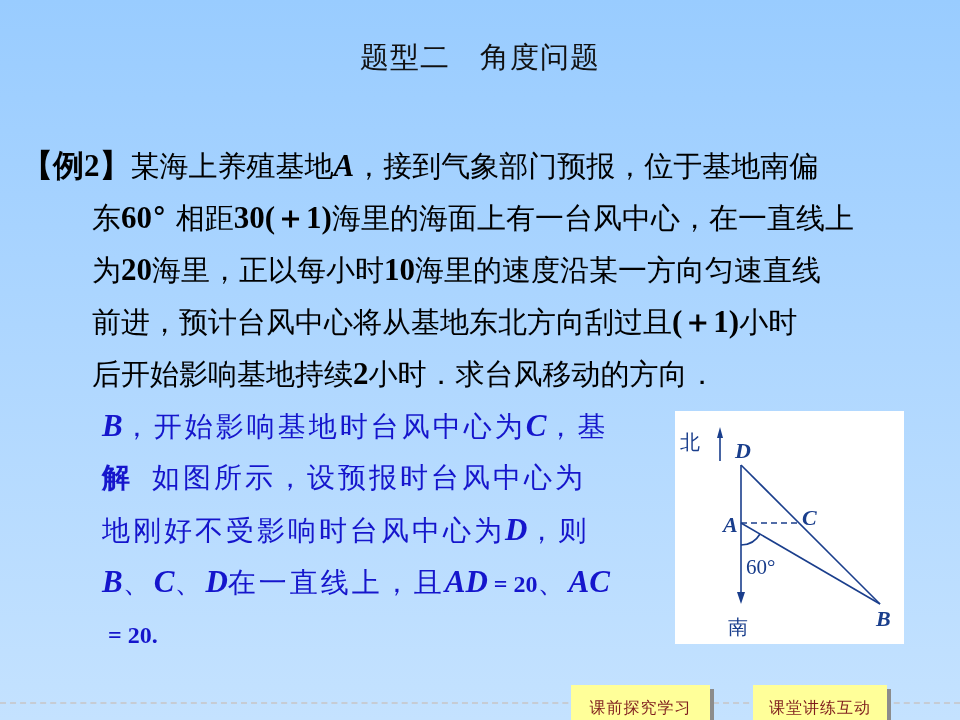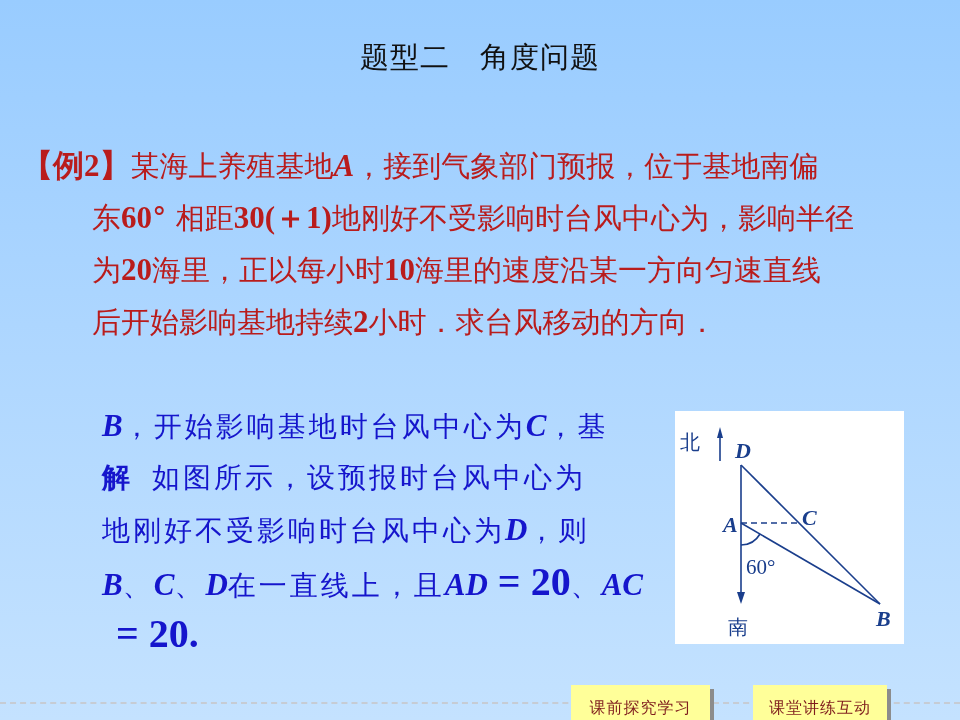--- a/index.html
+++ b/index.html
@@ -10,36 +10,36 @@
     color:#000;
   }
   .title {
     position:absolute; left:0; width:960px; top:38px; text-align:center;
     font-family: "DejaVu Sans", sans-serif; font-size:29px; letter-spacing:1px;
     color:#111;
   }
   .title .sp { display:inline-block; width:30px; }
   .problem {
     position:absolute; left:22px; top:140px; width:900px;
-    font-size:29px; line-height:52px; color:#b91c1c;
+    font-size:29px; line-height:52px; color:#000000;
     font-family: "DejaVu Serif", "Liberation Serif", serif;
   }
   .problem .line { white-space:nowrap; height:52px; }
   .problem .indent { padding-left:70px; }
   .problem b { font-family:"Liberation Serif", serif; font-weight:bold; font-size:31px; }
   .problem i.var { font-family:"Liberation Serif", serif; font-weight:bold; font-style:italic; font-size:31px; }
   .solution {
     position:absolute; left:102px; top:400px; width:560px;
     font-size:28px; line-height:52px; color:#1515CC;
     font-family: "DejaVu Sans", sans-serif; letter-spacing:3px;
   }
   .solution .line { white-space:nowrap; height:52px; }
   .solution b.lead { font-weight:bold; margin-right:22px; letter-spacing:0; }
   .solution i.var { font-family:"Liberation Serif", serif; font-weight:bold; font-style:italic; font-size:31px; letter-spacing:0; }
-  .solution b.num { font-family:"Liberation Serif", serif; font-weight:bold; font-size:40px; letter-spacing:0; }
+  .solution b.num { font-family:"Liberation Serif", serif; font-weight:bold; font-size:24px; letter-spacing:0; }
   .figure {
     position:absolute; left:675px; top:411px; width:229px; height:233px;
     background:#fff;
   }
   .figure svg { position:absolute; left:0; top:0; }
   .hline {
     position:absolute; left:0; top:702px; width:960px; height:0;
     border-top:2px dashed #C6CCD4;
   }
   .nav-btn {
@@ -55,45 +55,48 @@
 
 <div class="title">
   <span>题型二</span><span class="sp"></span><span>角度问题</span>
 </div>
 
 <div class="problem">
   <div class="line">
     <b>【</b><b>例2</b><b>】</b><span>某海上养殖基地</span><i class="var">A</i><span>，接到气象部门预报，位于基地南偏</span>
   </div>
   <div class="line indent">
-    <span>东</span><b>60</b><span>°  相距</span><b>30(＋1)</b><span>地刚好不受影响时台风中心为，影响半径</span>
+    <span>东</span><b>60</b><span>°  相距</span><b>30(＋1)</b><span>海里的海面上有一台风中心，在一直线上</span>
   </div>
   <div class="line indent">
     <span>为</span><b>20</b><span>海里，正以每小时</span><b>10</b><span>海里的速度沿某一方向匀速直线</span>
+  </div>
+  <div class="line indent">
+    <span>前进，预计台风中心将从基地东北方向刮过且</span><b>(＋1)</b><span>小时</span>
   </div>
   <div class="line indent">
     <span>后开始影响基地持续</span><b>2</b><span>小时．求台风移动的方向．</span>
   </div>
 </div>
 
 <div class="solution">
   <div class="line">
     <i class="var">B</i><span>，开始影响基地时台风中心为</span><i class="var">C</i><span>，基</span>
   </div>
   <div class="line">
     <b class="lead">解</b><span>如图所示，设预报时台风中心为</span>
   </div>
   <div class="line">
     <span>地刚好不受影响时台风中心为</span><i class="var">D</i><span>，则</span>
   </div>
   <div class="line">
     <i class="var">B</i><span>、</span><i class="var">C</i><span>、</span><i class="var">D</i><span>在一直线上，且</span><i class="var">AD</i><b class="num"> = 20</b><span>、</span><i class="var">AC</i>
   </div>
   <div class="line">
-    <b class="num" style="margin-left:14px">= 20.</b>
+    <b class="num" style="margin-left:6px">= 20.</b>
   </div>
 </div>
 
 <div class="figure">
   <svg width="229" height="233" viewBox="0 0 229 233">
     <g stroke="#1A3E8C" fill="none" stroke-width="1.6">
 
       <line x1="45" y1="50" x2="45" y2="22"></line>
       <polygon points="45,16 42,27 48,27" fill="#1A3E8C" stroke="none"></polygon>
 

